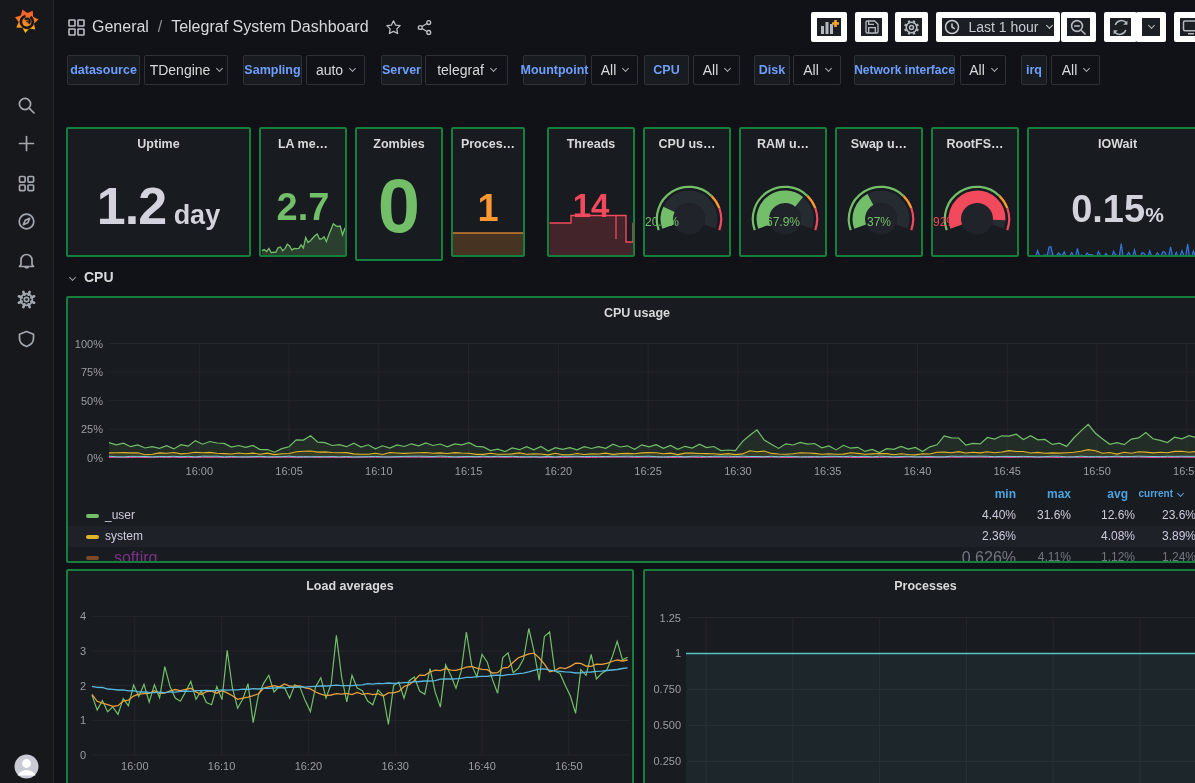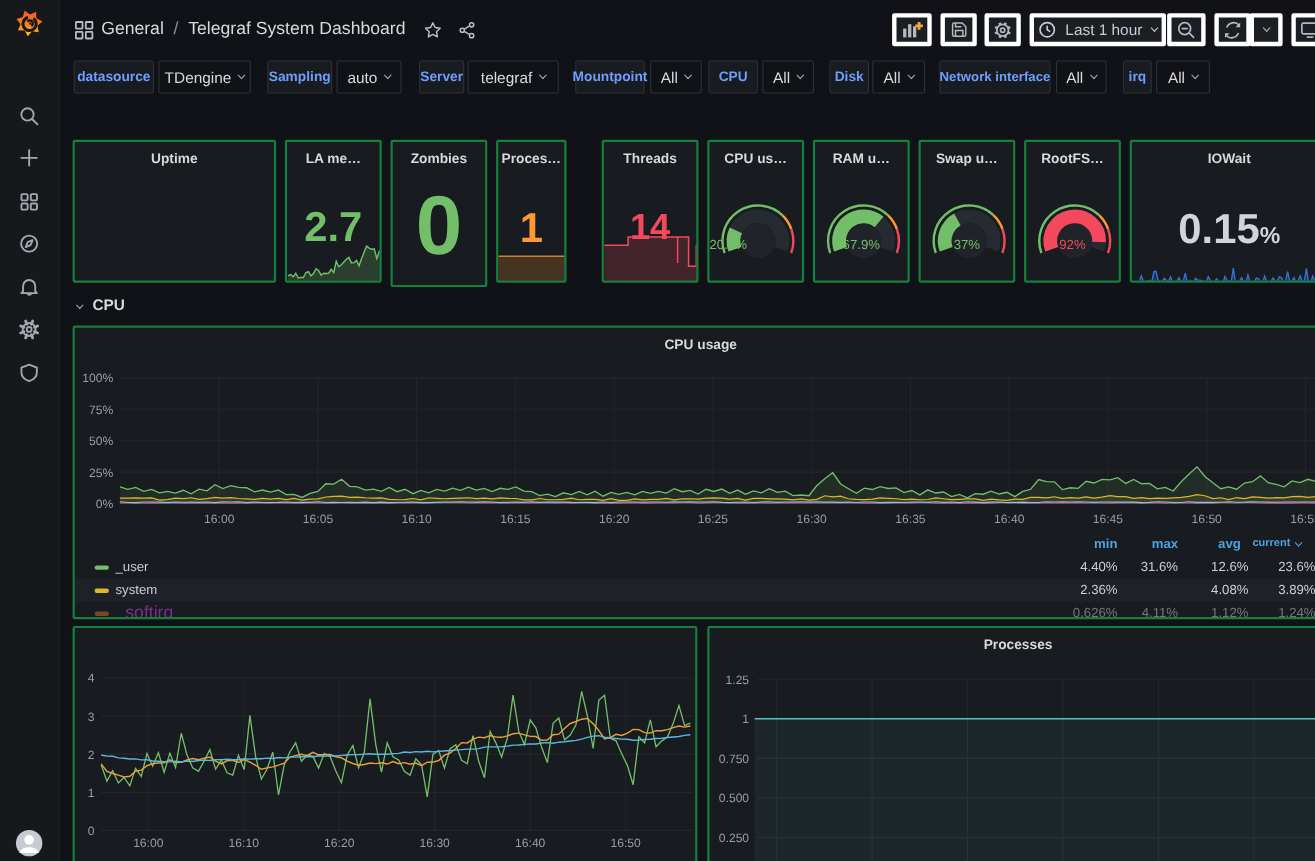--- a/index.html
+++ b/index.html
@@ -6,21 +6,21 @@
   font-family:"Liberation Sans", sans-serif; color:#ccccdc; }
 .abs { position:absolute; }
 .panel { position:absolute; background:#181b1f; border:2px solid #15803d; border-radius:2px; overflow:hidden; }
 .ptitle { position:absolute; left:0; right:0; text-align:center; font-size:12.5px; font-weight:700; color:#d8d9da; }
 .chev { display:inline-block; width:5px; height:5px; border-right:1.6px solid; border-bottom:1.6px solid; transform:rotate(45deg); }
 .flabel { position:absolute; height:30px; background:#181b1f; border:1px solid #2c3235; border-radius:2px;
   color:#6e9fff; font-size:12.5px; font-weight:700; display:flex; align-items:center; justify-content:center; white-space:nowrap; }
 .fval { position:absolute; height:30px; background:#111217; border:1px solid #2c3235; border-radius:2px;
   color:#d8d9da; font-size:14px; display:flex; align-items:center; justify-content:center; gap:7px; }
 .fval .chev { margin-top:-3px; color:#a6aab2; }
-.tbtn { position:absolute; top:12px; height:30px; background:#1b1e23; border:4px solid #ffffff; border-radius:2px;
+.tbtn { position:absolute; top:12px; height:30px; background:#1b1e23; border:6px solid #ffffff; border-radius:2px;
   display:flex; align-items:center; justify-content:center; color:#b4b9c0; }
 .rowhdr { position:absolute; font-size:14px; font-weight:700; color:#d8d9da; }
 .rowhdr .chev { width:5px; height:5px; border-width:1.5px; margin-right:9px; margin-bottom:2px; color:#9b9da5; }
 svg { position:absolute; overflow:visible; }
 .tbtn svg { position:static; }
 .axis { font-size:11px; fill:#9b9da5; font-family:"Liberation Sans",sans-serif; }
 </style></head>
 <body>
 <div class="abs" style="left:0;top:0;width:54px;height:783px;background:#17181c;border-right:1px solid #222429;"></div>
 <svg class="abs" style="left:14px;top:8px" width="25" height="26" viewBox="0 0 24.4 26">
@@ -192,34 +192,35 @@
   </div>
 <div class="flabel" style="left:1021px;top:55px;width:26px;">irq</div>
 <div class="fval" style="left:1051px;top:55px;width:49px;">
     <span>All</span>
     <span class="chev"></span>
   </div>
 <div class="rowhdr" style="left:70px;top:98px;margin-top:28px;"><span class="chev"></span>Quick overview</div>
 <div class="rowhdr" style="left:70px;top:269px;"><span class="chev"></span>CPU</div>
 <div class="panel" style="left:66px;top:127px;width:185px;height:130px;">
     <div class="ptitle" style="top:8px;">Uptime</div>
+    <div style="position:absolute;left:0;right:0;top:51px;line-height:1;text-align:center;color:#d2d3dc;"><span style="font-size:52px;font-weight:700;letter-spacing:-1px;">1.2</span><span style="font-size:27px;font-weight:700;"> day</span></div>
   </div>
 <div class="panel" style="left:259px;top:127px;width:88px;height:130px;">
     <div class="ptitle" style="top:8px;">LA me…</div>
     <div style="position:absolute;left:0;right:0;top:59px;line-height:1;text-align:center;color:#73bf69;font-size:38px;font-weight:700;">2.7</div>
     <svg style="left:0;top:-127px" width="88" height="257" viewBox="259 0 88 257">
       <polygon points="260.0,248.7 262.3,247.6 264.6,249.6 266.9,246.4 269.2,250.7 271.5,250.2 273.8,250.3 276.1,245.7 278.4,245.0 280.7,248.8 283.0,246.6 285.3,242.3 287.6,243.9 289.9,248.1 292.2,246.4 294.5,246.6 296.8,246.4 299.1,242.8 301.4,245.9 303.7,235.5 306.0,240.5 308.3,238.7 310.6,236.2 312.9,233.7 315.2,232.0 317.5,237.0 319.8,236.8 322.1,234.8 324.4,239.6 326.7,233.0 329.0,227.4 331.3,221.8 333.6,223.6 335.9,224.5 338.2,224.1 340.5,233.0 342.8,226.5 345.1,225.1 345.1,256 260.0,256" fill="rgba(115,191,105,0.22)"></polygon>
       <polyline points="260.0,248.7 262.3,247.6 264.6,249.6 266.9,246.4 269.2,250.7 271.5,250.2 273.8,250.3 276.1,245.7 278.4,245.0 280.7,248.8 283.0,246.6 285.3,242.3 287.6,243.9 289.9,248.1 292.2,246.4 294.5,246.6 296.8,246.4 299.1,242.8 301.4,245.9 303.7,235.5 306.0,240.5 308.3,238.7 310.6,236.2 312.9,233.7 315.2,232.0 317.5,237.0 319.8,236.8 322.1,234.8 324.4,239.6 326.7,233.0 329.0,227.4 331.3,221.8 333.6,223.6 335.9,224.5 338.2,224.1 340.5,233.0 342.8,226.5 345.1,225.1" fill="none" stroke="#73bf69" stroke-width="1.3"></polyline>
     </svg>
   </div>
 <div class="panel" style="left:355px;top:127px;width:88px;height:134px;">
     <div class="ptitle" style="top:8px;">Zombies</div>
     <div style="position:absolute;left:0;right:0;top:39px;line-height:1;text-align:center;color:#73bf69;font-size:76px;font-weight:700;">0</div>
   </div>
-<div class="panel" style="left:451px;top:127px;width:64px;height:130px;">
+<div class="panel" style="left:451px;top:127px;width:74px;height:130px;">
     <div class="ptitle" style="top:8px;">Proces…</div>
     <svg style="left:0;top:-127px" width="88" height="257" viewBox="451 0 88 257">
       <rect x="451" y="231" width="88" height="25" fill="rgba(255,152,48,0.2)"></rect>
       <line x1="451" y1="231" x2="539" y2="231" stroke="#cd8030" stroke-width="1.4"></line>
     </svg>
     <div style="position:absolute;left:0;right:0;top:60px;line-height:1;text-align:center;color:#ff9830;font-size:38px;font-weight:700;">1</div>
   </div>
 <div class="panel" style="left:547px;top:127px;width:88px;height:130px;">
     <div class="ptitle" style="top:8px;">Threads</div>
     <svg style="left:0;top:-127px" width="88" height="257" viewBox="547 0 88 257">
@@ -268,21 +269,21 @@
 <div class="panel" style="left:931px;top:127px;width:88px;height:130px;">
     <div class="ptitle" style="top:8px;">RootFS…</div>
     <svg style="left:0;top:-127px" width="88" height="257" viewBox="931 0 88 257">
       <path d="M 944.74 228.01 A 32.2 32.2 0 0 1 997.37 193.84" fill="none" stroke="#73bf69" stroke-width="2.2"></path>
       <path d="M 997.37 193.84 A 32.2 32.2 0 0 1 1005.33 206.20" fill="none" stroke="#ff9830" stroke-width="2.2"></path>
       <path d="M 1005.33 206.20 A 32.2 32.2 0 0 1 1005.26 228.01" fill="none" stroke="#f2495c" stroke-width="2.2"></path>
       <path d="M 954.14 224.59 A 22.2 22.2 0 1 1 995.86 224.59" fill="none" stroke="#262a31" stroke-width="12.5"></path>
       <circle cx="975" cy="217" r="15.9" fill="#202329"></circle>
       <path d="M 954.14 224.59 A 22.2 22.2 0 1 1 997.18 217.93" fill="none" stroke="#f2495c" stroke-width="12.5"></path>
     </svg>
-    <div style="position:absolute;left:0;right:0;top:87px;line-height:1;text-align:center;color:#f2495c;font-size:12px;">92%</div>
+    <div style="position:absolute;left:0;right:0;top:87px;line-height:1;text-align:left;color:#f2495c;font-size:12px;">92%</div>
   </div>
 <div class="panel" style="left:1027px;top:127px;width:181px;height:130px;">
     <div class="ptitle" style="top:8px;">IOWait</div>
     <div style="position:absolute;left:0;right:0;top:61px;line-height:1;text-align:center;color:#d2d3dc;"><span style="font-size:38px;font-weight:700;">0.15</span><span style="font-size:21px;font-weight:700;">%</span></div>
     <svg style="left:0;top:-127px" width="181" height="257" viewBox="1027 0 181 257">
       <polygon points="1028.0,253.6 1029.9,255.1 1031.8,254.3 1033.7,254.0 1035.6,248.6 1037.5,253.7 1039.4,255.0 1041.3,253.3 1043.2,252.9 1045.1,253.9 1047.0,245.0 1048.9,244.7 1050.8,252.6 1052.7,254.0 1054.6,253.4 1056.5,251.0 1058.4,252.8 1060.3,253.6 1062.2,249.7 1064.1,254.7 1066.0,253.8 1067.9,253.4 1069.8,250.4 1071.7,254.4 1073.6,254.1 1075.5,246.3 1077.4,255.0 1079.3,252.9 1081.2,253.9 1083.1,253.8 1085.0,250.9 1086.9,252.9 1088.8,252.6 1090.7,253.1 1092.6,253.7 1094.5,255.1 1096.4,249.4 1098.3,252.9 1100.2,254.7 1102.1,253.8 1104.0,251.5 1105.9,253.9 1107.8,255.2 1109.7,255.3 1111.6,249.3 1113.5,252.8 1115.4,253.6 1117.3,254.5 1119.2,241.7 1121.1,254.3 1123.0,253.7 1124.9,253.1 1126.8,250.5 1128.7,254.1 1130.6,255.0 1132.5,247.9 1134.4,254.9 1136.3,253.9 1138.2,254.7 1140.1,250.8 1142.0,251.2 1143.9,253.5 1145.8,255.0 1147.7,248.9 1149.6,254.1 1151.5,254.2 1153.4,253.7 1155.3,250.7 1157.2,253.3 1159.1,254.0 1161.0,249.5 1162.9,250.2 1164.8,254.2 1166.7,253.8 1168.6,245.0 1170.5,253.9 1172.4,254.2 1174.3,250.3 1176.2,255.2 1178.1,253.4 1180.0,248.7 1181.9,253.7 1183.8,253.3 1185.7,241.9 1187.6,255.2 1189.5,255.1 1191.4,249.0 1193.3,254.3 1195.2,255.3 1197.1,246.0 1199.0,246.3 1200.9,254.3 1202.8,254.7 1204.7,249.4 1206.6,252.7 1206.6,256.5 1028.0,256.5" fill="rgba(50,116,217,0.3)"></polygon>
       <polyline points="1028.0,253.6 1029.9,255.1 1031.8,254.3 1033.7,254.0 1035.6,248.6 1037.5,253.7 1039.4,255.0 1041.3,253.3 1043.2,252.9 1045.1,253.9 1047.0,245.0 1048.9,244.7 1050.8,252.6 1052.7,254.0 1054.6,253.4 1056.5,251.0 1058.4,252.8 1060.3,253.6 1062.2,249.7 1064.1,254.7 1066.0,253.8 1067.9,253.4 1069.8,250.4 1071.7,254.4 1073.6,254.1 1075.5,246.3 1077.4,255.0 1079.3,252.9 1081.2,253.9 1083.1,253.8 1085.0,250.9 1086.9,252.9 1088.8,252.6 1090.7,253.1 1092.6,253.7 1094.5,255.1 1096.4,249.4 1098.3,252.9 1100.2,254.7 1102.1,253.8 1104.0,251.5 1105.9,253.9 1107.8,255.2 1109.7,255.3 1111.6,249.3 1113.5,252.8 1115.4,253.6 1117.3,254.5 1119.2,241.7 1121.1,254.3 1123.0,253.7 1124.9,253.1 1126.8,250.5 1128.7,254.1 1130.6,255.0 1132.5,247.9 1134.4,254.9 1136.3,253.9 1138.2,254.7 1140.1,250.8 1142.0,251.2 1143.9,253.5 1145.8,255.0 1147.7,248.9 1149.6,254.1 1151.5,254.2 1153.4,253.7 1155.3,250.7 1157.2,253.3 1159.1,254.0 1161.0,249.5 1162.9,250.2 1164.8,254.2 1166.7,253.8 1168.6,245.0 1170.5,253.9 1172.4,254.2 1174.3,250.3 1176.2,255.2 1178.1,253.4 1180.0,248.7 1181.9,253.7 1183.8,253.3 1185.7,241.9 1187.6,255.2 1189.5,255.1 1191.4,249.0 1193.3,254.3 1195.2,255.3 1197.1,246.0 1199.0,246.3 1200.9,254.3 1202.8,254.7 1204.7,249.4 1206.6,252.7" fill="none" stroke="#3274d9" stroke-width="1.2"></polyline>
     </svg>
   </div>
 <div class="panel" style="left:66px;top:296px;width:1142px;height:267px;">
@@ -349,28 +350,29 @@
         <div style="position:absolute;left:18px;top:9px;width:13px;height:3.5px;border-radius:2px;background:#dfb52c;"></div>
         <div style="position:absolute;left:37px;top:0;height:21px;line-height:21px;font-size:12px;color:#ccccdc;">system</div>
         <div style="position:absolute;right:192px;top:0;height:21px;line-height:21px;font-size:12px;color:#ccccdc;">2.36%</div>
         <div style="position:absolute;right:137px;top:0;height:21px;line-height:21px;font-size:12px;color:#ccccdc;margin-top:47px;">8.37%</div>
         <div style="position:absolute;right:73px;top:0;height:21px;line-height:21px;font-size:12px;color:#ccccdc;">4.08%</div>
         <div style="position:absolute;right:12px;top:0;height:21px;line-height:21px;font-size:12px;color:#ccccdc;">3.89%</div>
       </div>
       <div style="position:absolute;left:0;top:64px;width:1140px;height:21px;background:transparent;opacity:0.5;">
         <div style="position:absolute;left:18px;top:9px;width:13px;height:3.5px;border-radius:2px;background:#e0752d;"></div>
         <div style="position:absolute;left:37px;top:0;height:21px;line-height:21px;font-size:16px;color:#d946ef;text-align:center;">_softirq</div>
-        <div style="position:absolute;right:192px;top:0;height:21px;line-height:21px;font-size:12px;color:#ccccdc;">0.626%</div>
+        <div style="position:absolute;right:192px;top:0;height:21px;line-height:21px;font-size:16px;color:#ccccdc;">0.626%</div>
         <div style="position:absolute;right:137px;top:0;height:21px;line-height:21px;font-size:12px;color:#ccccdc;">4.11%</div>
         <div style="position:absolute;right:73px;top:0;height:21px;line-height:21px;font-size:12px;color:#ccccdc;">1.12%</div>
         <div style="position:absolute;right:12px;top:0;height:21px;line-height:21px;font-size:12px;color:#ccccdc;">1.24%</div>
       </div>
     </div>
   </div>
 <div class="panel" style="left:66px;top:569px;width:568px;height:230px;">
+    <div class="ptitle" style="top:8px;">Load averages</div>
     <svg style="left:0;top:0" width="568" height="230" viewBox="66 569 568 230">
       <line x1="90" y1="614.4" x2="628" y2="614.4" stroke="#24262c" stroke-width="1"></line>
       <text class="axis" x="84" y="618.4" text-anchor="end">4</text>
       <line x1="90" y1="649.0" x2="628" y2="649.0" stroke="#24262c" stroke-width="1"></line>
       <text class="axis" x="84" y="653.0" text-anchor="end">3</text>
       <line x1="90" y1="683.6" x2="628" y2="683.6" stroke="#24262c" stroke-width="1"></line>
       <text class="axis" x="84" y="687.6" text-anchor="end">2</text>
       <line x1="90" y1="718.3" x2="628" y2="718.3" stroke="#24262c" stroke-width="1"></line>
       <text class="axis" x="84" y="722.3" text-anchor="end">1</text>
       <line x1="90" y1="752.9" x2="628" y2="752.9" stroke="#24262c" stroke-width="1"></line>

